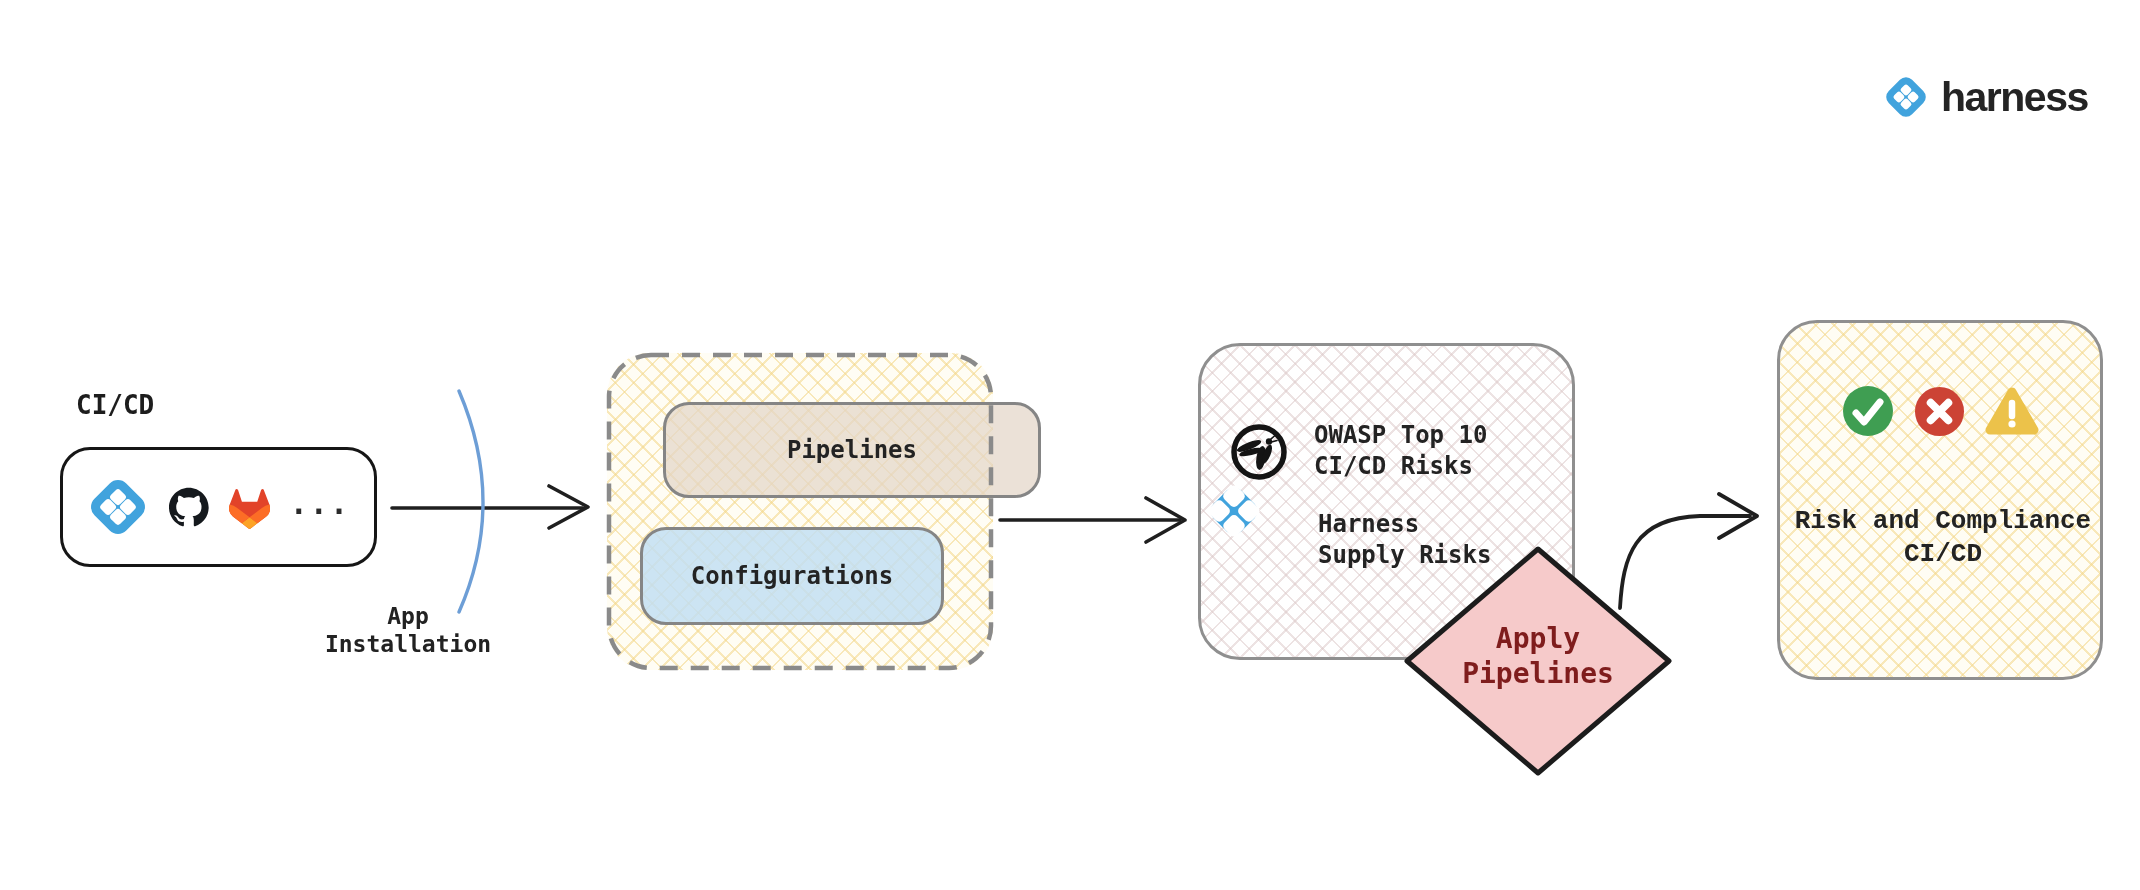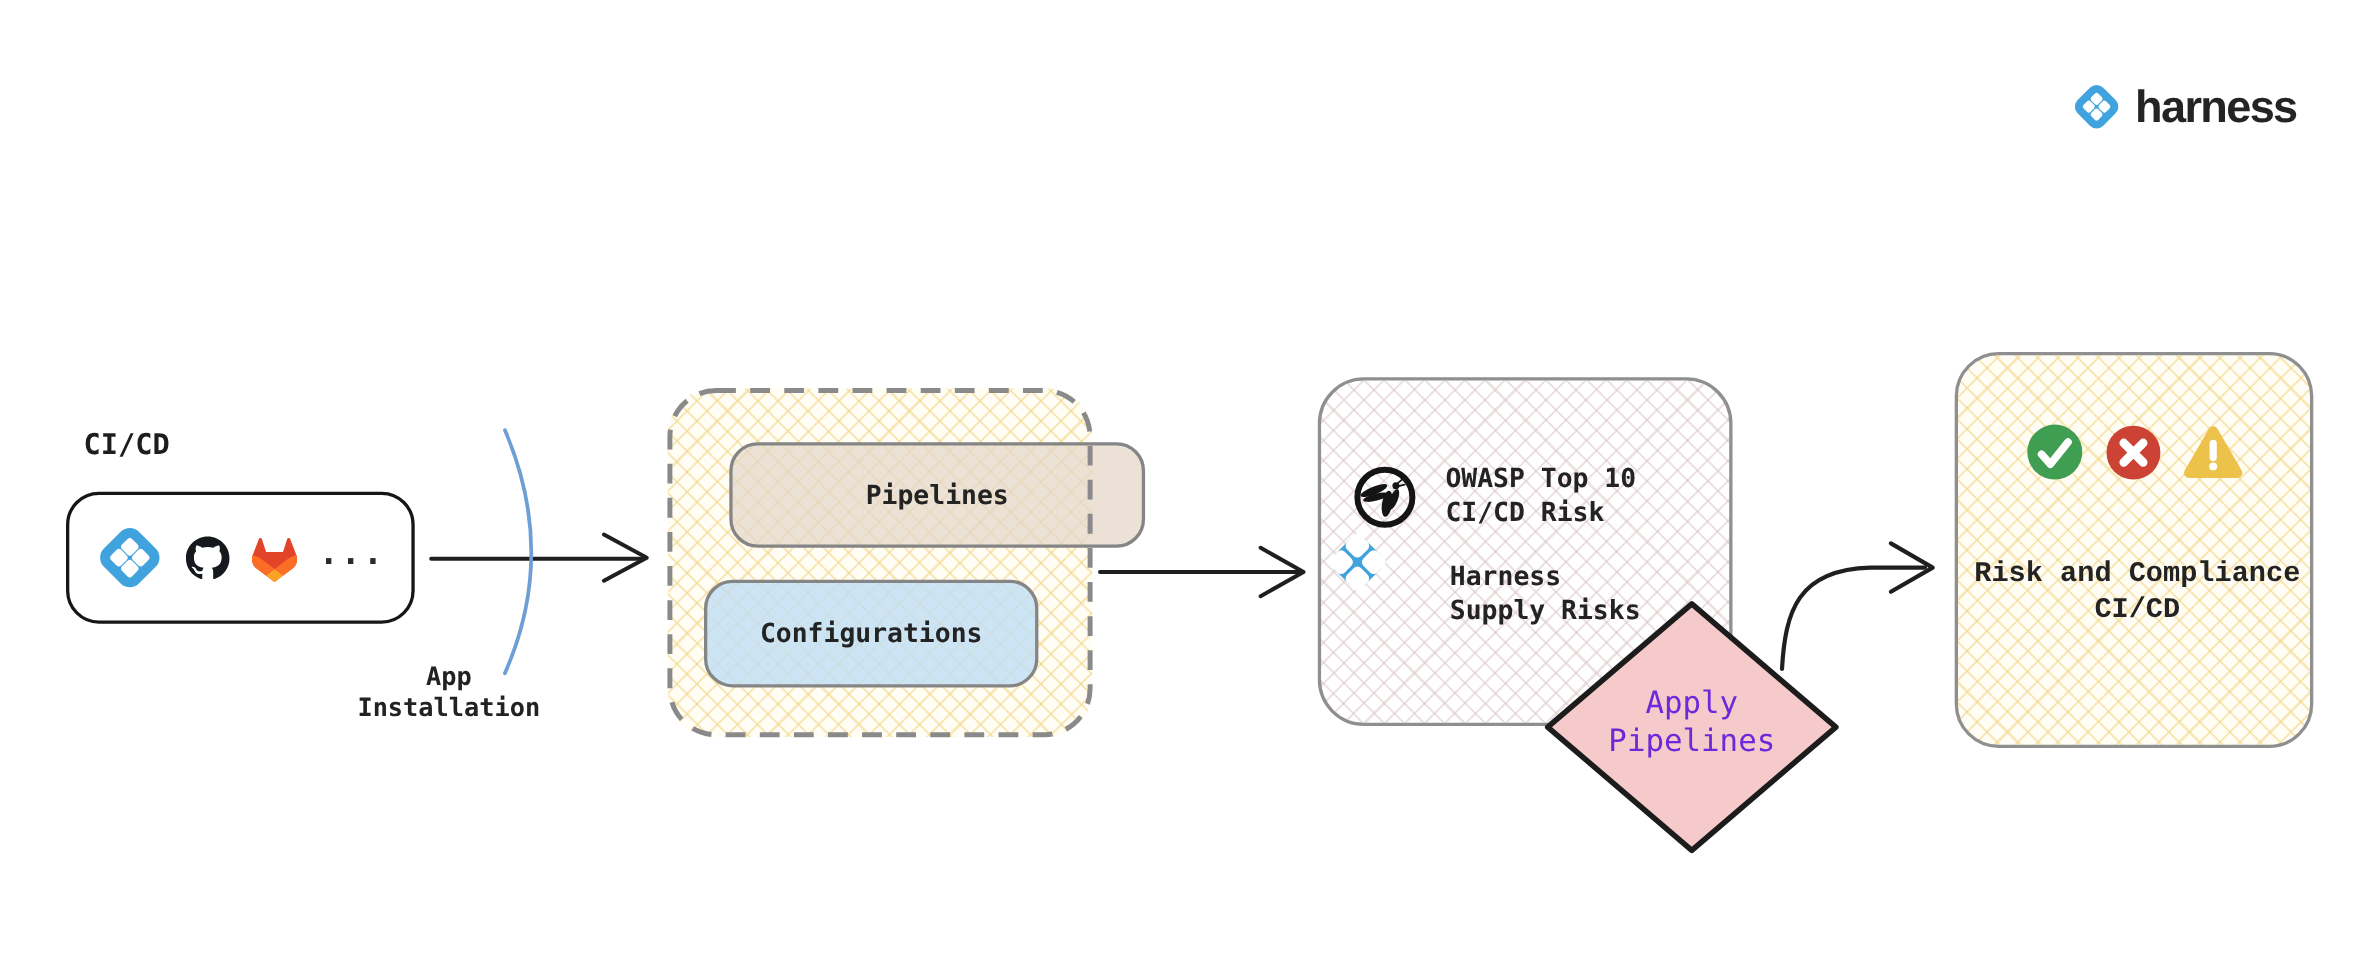--- a/index.html
+++ b/index.html
@@ -40,21 +40,21 @@
     display:flex;align-items:center;justify-content:center;font-size:24px;
     font-weight:600;color:#232323;box-sizing:border-box;}
   .pipes{left:31px;top:49px;width:378px;height:96px;background:rgba(227,214,199,.72);margin-left:25px;}
   .confs{left:33px;top:174px;width:304px;height:98px;background:rgba(193,222,243,.82);}
   
   .stdbox{left:1198px;top:343px;width:377px;height:317px;border:3px solid #8f8f8f;
     border-radius:42px;z-index:1;box-sizing:border-box;}
   .stdrow-text{position:absolute;font-size:24px;line-height:31px;font-weight:600;color:#232323;}
   
   .diamond-label{left:1438px;top:621px;width:200px;text-align:center;font-size:28px;
-    line-height:35px;font-weight:400;color:#6d28d9;z-index:3;}
+    line-height:35px;font-weight:700;color:#7f1d1d;z-index:3;}
   
   .postbox{left:1777px;top:320px;width:326px;height:360px;border:3px solid #8f8f8f;
     border-radius:40px;z-index:1;box-sizing:border-box;font-family:Liberation Mono, monospace;}
   .post-icons{position:absolute;left:0;top:62px;width:100%;display:flex;
     justify-content:center;align-items:center;gap:20px;}
   .post-text{position:absolute;left:5px;top:182px;width:316px;text-align:center;
     font-size:26px;line-height:33px;font-weight:600;color:#232323;}
   svg.overlay{position:absolute;left:0;top:0;z-index:2;pointer-events:none;}
 </style>
 </head>
@@ -115,21 +115,21 @@
       <circle cx="30" cy="30" r="25" fill="none" stroke="#141414" stroke-width="5.5"></circle>
       <ellipse cx="20" cy="24" rx="13" ry="3.6" transform="rotate(-22 20 24)" fill="#141414"></ellipse>
       <ellipse cx="22" cy="30" rx="12" ry="3.2" transform="rotate(-14 22 30)" fill="#141414"></ellipse>
       <ellipse cx="32" cy="36" rx="4.6" ry="12" transform="rotate(9 32 36)" fill="#141414"></ellipse>
       <ellipse cx="38" cy="32" rx="3.6" ry="10" transform="rotate(22 38 32)" fill="#141414"></ellipse>
       <circle cx="40" cy="19.5" r="3.2" fill="#141414"></circle>
       <path d="M41.5 17.5l4.5-4M42.5 20l5.5-1.5" stroke="#141414" stroke-width="1.6" fill="none" stroke-linecap="round"></path>
     </svg>
     <div class="stdrow-text" style="left:113px;top:74px;">
       <div>OWASP Top 10</div>
-      <div>CI/CD Risk</div>
+      <div>CI/CD Risks</div>
     </div>
     <span class="hicon abs" style="left:33px;top:165px;width:54px;height:54px;">
       <span class="sq" style="width:39px;height:39px;">
           <i></i>
           <i></i>
           <i></i>
           <i></i>
         </span>
     </span>
     <div class="stdrow-text" style="left:117px;top:163px;">

